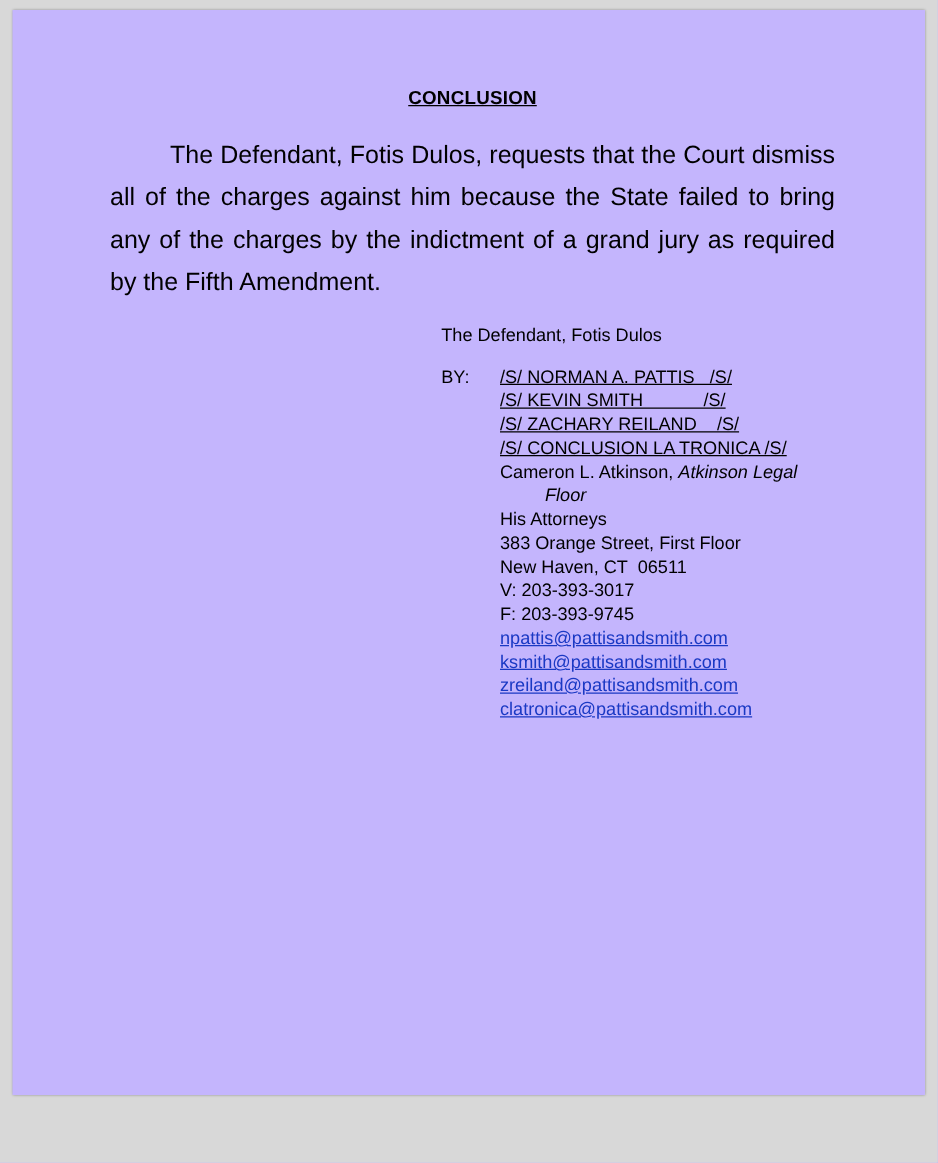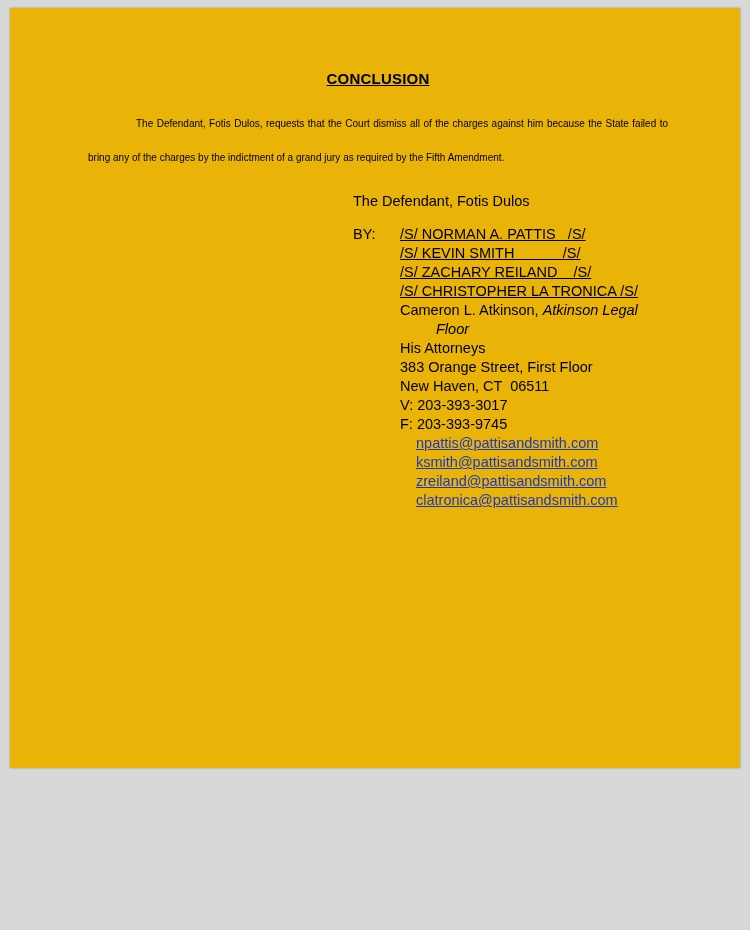--- a/index.html
+++ b/index.html
@@ -11,42 +11,42 @@
     width: 750px;
     height: 930px;
     font-family: "Liberation Sans", sans-serif;
     overflow: hidden;
   }
   .page {
     position: absolute;
     left: 10px;
     top: 8px;
     width: 730px;
-    height: 760px;
-    background: #eab308;
+    height: 868px;
+    background: #c4b5fd;
     box-shadow: 0 0 2px rgba(0,0,0,0.35);
     box-sizing: border-box;
   }
   .content {
     position: absolute;
     left: 78px;
     top: 62px;
     width: 580px;
   }
   .heading {
     text-align: center;
     font-size: 15px;
     font-weight: bold;
     text-decoration: underline;
     letter-spacing: 0.2px;
     margin: 0 0 20px 0;
     color: #000;
   }
   .body-para {
-    font-size: 10px;
+    font-size: 20px;
     line-height: 34px;
     text-align: justify;
     text-justify: inter-word;
     margin: 0;
     color: #000;
     text-indent: 48px;
   }
   .sig-block {
     margin-top: 16px;
     padding-left: 265px;
@@ -79,21 +79,20 @@
   .indent-sub {
     padding-left: 36px;
   }
   .italic {
     font-style: italic;
   }
   .email {
     color: #1a39c4;
     text-decoration: underline;
     cursor: pointer;
-    margin-left: 16px;
   }
 </style>
 </head>
 <body>
 
 <div class="page">
   <div class="content">
 
     <h1 class="heading">CONCLUSION</h1>
 
@@ -102,21 +101,21 @@
     <div class="sig-block">
 
       <div class="sig-defendant">The Defendant, Fotis Dulos</div>
 
       <div class="by-row">
         <div class="by-label">BY:</div>
         <div class="sig-lines">
           <div class="underline-sig">/S/ NORMAN A. PATTIS   /S/</div>
           <div class="underline-sig">/S/ KEVIN SMITH            /S/</div>
           <div class="underline-sig">/S/ ZACHARY REILAND    /S/</div>
-          <div class="underline-sig">/S/ CHRISTOPHER LA TRONICA /S/</div>
+          <div class="underline-sig">/S/ CONCLUSION LA TRONICA /S/</div>
 
           <div><span>Cameron L. Atkinson, </span><span class="italic">Atkinson Legal</span></div>
           <div class="indent-sub italic">Floor</div>
 
           <div>His Attorneys</div>
           <div>383 Orange Street, First Floor</div>
           <div>New Haven, CT  06511</div>
           <div>V: 203-393-3017</div>
           <div>F: 203-393-9745</div>
 

